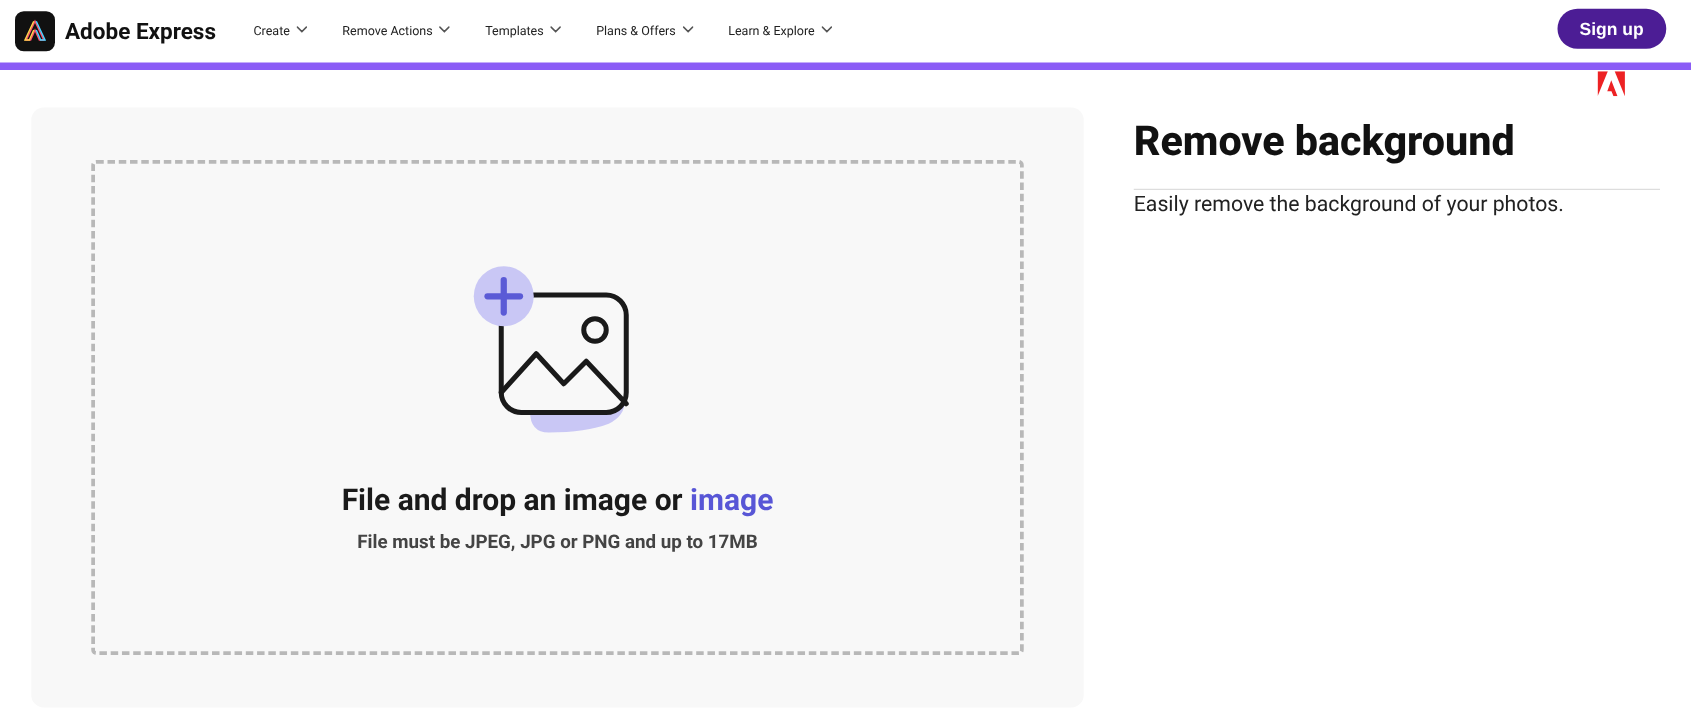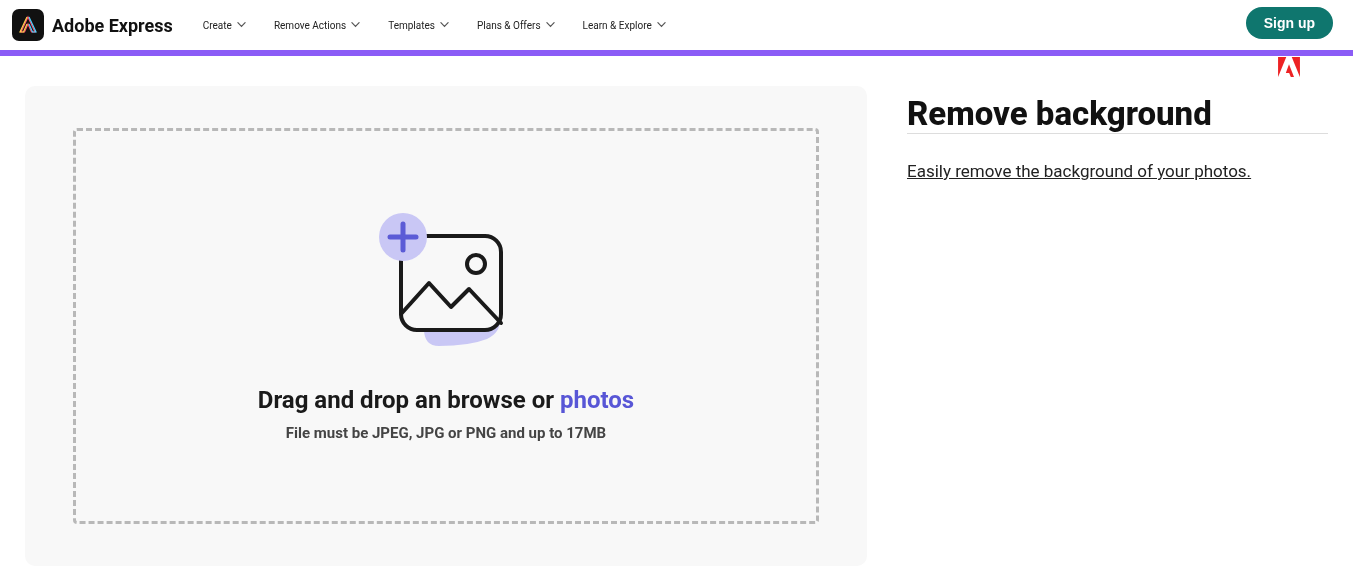--- a/index.html
+++ b/index.html
@@ -63,21 +63,21 @@
       align-items: center;
       gap: 18px;
       flex-direction: column;
     }
     .sign-in {
       font-size: 14px;
       color: #222;
       cursor: pointer;
     }
     .sign-up-btn {
-      background: #0f766e;
+      background: #4c1d95;
       color: #fff;
       font-weight: 700;
       font-size: 14px;
       padding: 8px 18px;
       border-radius: 18px;
       border: none;
       cursor: pointer;
     }
     .adobe-mark {
       width: 22px;
@@ -127,28 +127,27 @@
       font-weight: bold;
     }
     .side-panel {
       flex: 1;
       padding-top: 8px;
     }
     .side-title {
       font-size: 33px;
       font-weight: 800;
       color: #111;
+      padding-bottom: 18px;
       border-bottom: 1px solid #ddd;
     }
     .side-desc {
       font-size: 17px;
       color: #222;
-      margin-top: 25px;
       line-height: 1.5;
-      text-decoration: underline;
     }
   </style>
 </head>
 <body>
 
 <header class="header">
   <div class="logo-group">
     <div class="logo-box">
       <svg width="20" height="20" viewBox="0 0 20 20">
         <path d="M10 2 L17 17 L13.5 17 L10 9 L6.5 17 L3 17 Z" fill="none" stroke="#ff4d6d" stroke-width="1.2"></path>
@@ -228,21 +227,21 @@
           <circle cx="107" cy="53" r="9" fill="none" stroke="#1a1a1a" stroke-width="4"></circle>
 
           <path d="M32 103 L60 72 L82 96 L100 78 L132 112" fill="none" stroke="#1a1a1a" stroke-width="4" stroke-linejoin="round" stroke-linecap="round"></path>
 
           <circle cx="34" cy="26" r="24" fill="#c9c7f5"></circle>
           <line x1="34" y1="13" x2="34" y2="39" stroke="#5b5bd6" stroke-width="5" stroke-linecap="round"></line>
           <line x1="21" y1="26" x2="47" y2="26" stroke="#5b5bd6" stroke-width="5" stroke-linecap="round"></line>
         </svg>
       </div>
       <div class="drop-title">
-        <span>Drag and drop an browse or </span><span class="browse-link">photos</span>
+        <span>File and drop an image or </span><span class="browse-link">image</span>
       </div>
       <div class="drop-sub">File must be JPEG, JPG or PNG and up to 17MB</div>
     </div>
   </div>
 
   <aside class="side-panel">
     <h1 class="side-title">Remove background</h1>
     <p class="side-desc">Easily remove the background of your photos.</p>
   </aside>
 </main>

